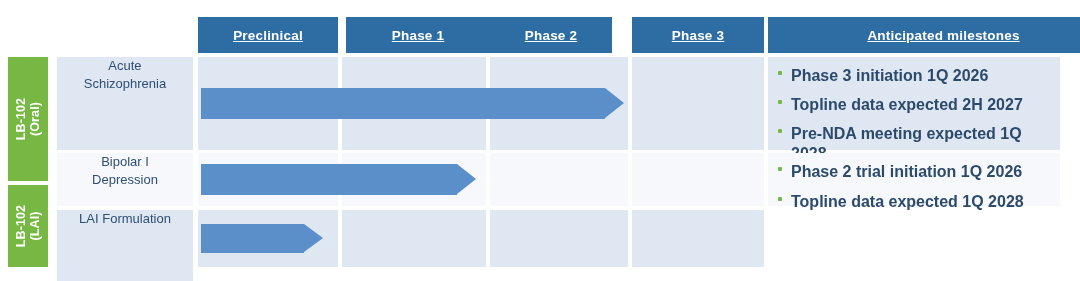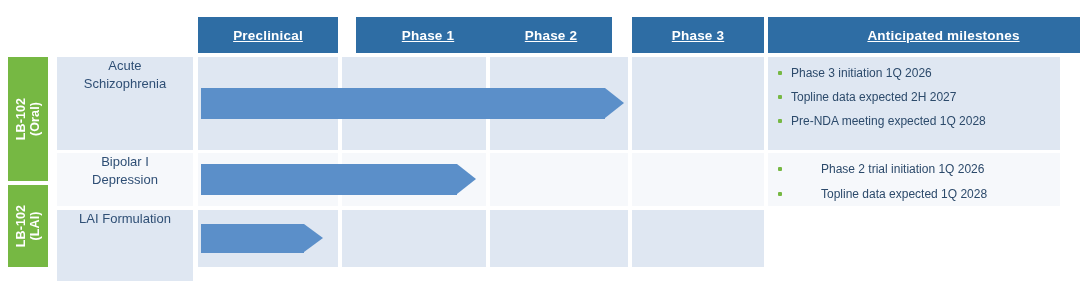--- a/index.html
+++ b/index.html
@@ -86,36 +86,36 @@
     padding: 9px 10px 9px 8px;
   }
   .ms1 { top: 57px;  height: 93px; background: #dfe7f2; }
   .ms2 { top: 153px; height: 53px; background: #f6f8fb; }
   .ms3 { top: 210px; height: 57px; background: #dfe7f2; }
 
   .ms-list { list-style: none; }
   .ms-item {
     display: flex;
     align-items: flex-start;
-    font-size: 12px;
-    font-weight: normal;
+    font-size: 16px;
+    font-weight: bold;
     color: #2c4a6b;
     line-height: 1.25;
     margin-bottom: 9px;
   }
   .ms-item:last-child { margin-bottom: 0; }
   .ms-bullet {
     flex: 0 0 auto;
     width: 4px;
     height: 4px;
     background: #76b843;
     border-radius: 1px;
     margin: 5px 9px 0 2px;
   }
-  .ms2 .ms-item { margin-bottom: 10px; gap: 30px; }
+  .ms2 .ms-item { margin-bottom: 10px; }
   .ms3 .ms-list { padding-top: 9px; }
 
   
   .bar {
     position: absolute;
     background: #5b8fc9;
   }
   .bar-arrow {
     position: absolute;
     top: 0;
@@ -137,21 +137,21 @@
     </div>
   </div>
   <div class="prog-block prog-lai">
     <div class="prog-block-inner">
       <span>LB-102</span><br>
       <span>(LAI)</span>
     </div>
   </div>
 
   <div class="hdr" style="left:198px; width:140px;">Preclinical</div>
-  <div class="hdr" style="left:356px; width:144px;">Phase 1</div>
+  <div class="hdr" style="left:346px; width:144px;">Phase 1</div>
   <div class="hdr" style="left:490px; width:122px;">Phase 2</div>
   <div class="hdr" style="left:632px; width:132px;">Phase 3</div>
   <div class="hdr" style="left:768px; width:351px;">Anticipated milestones</div>
 
   <div class="ind-cell ind1">
     <div>
       <span>Acute</span><br>
       <span>Schizophrenia</span>
     </div>
   </div>

